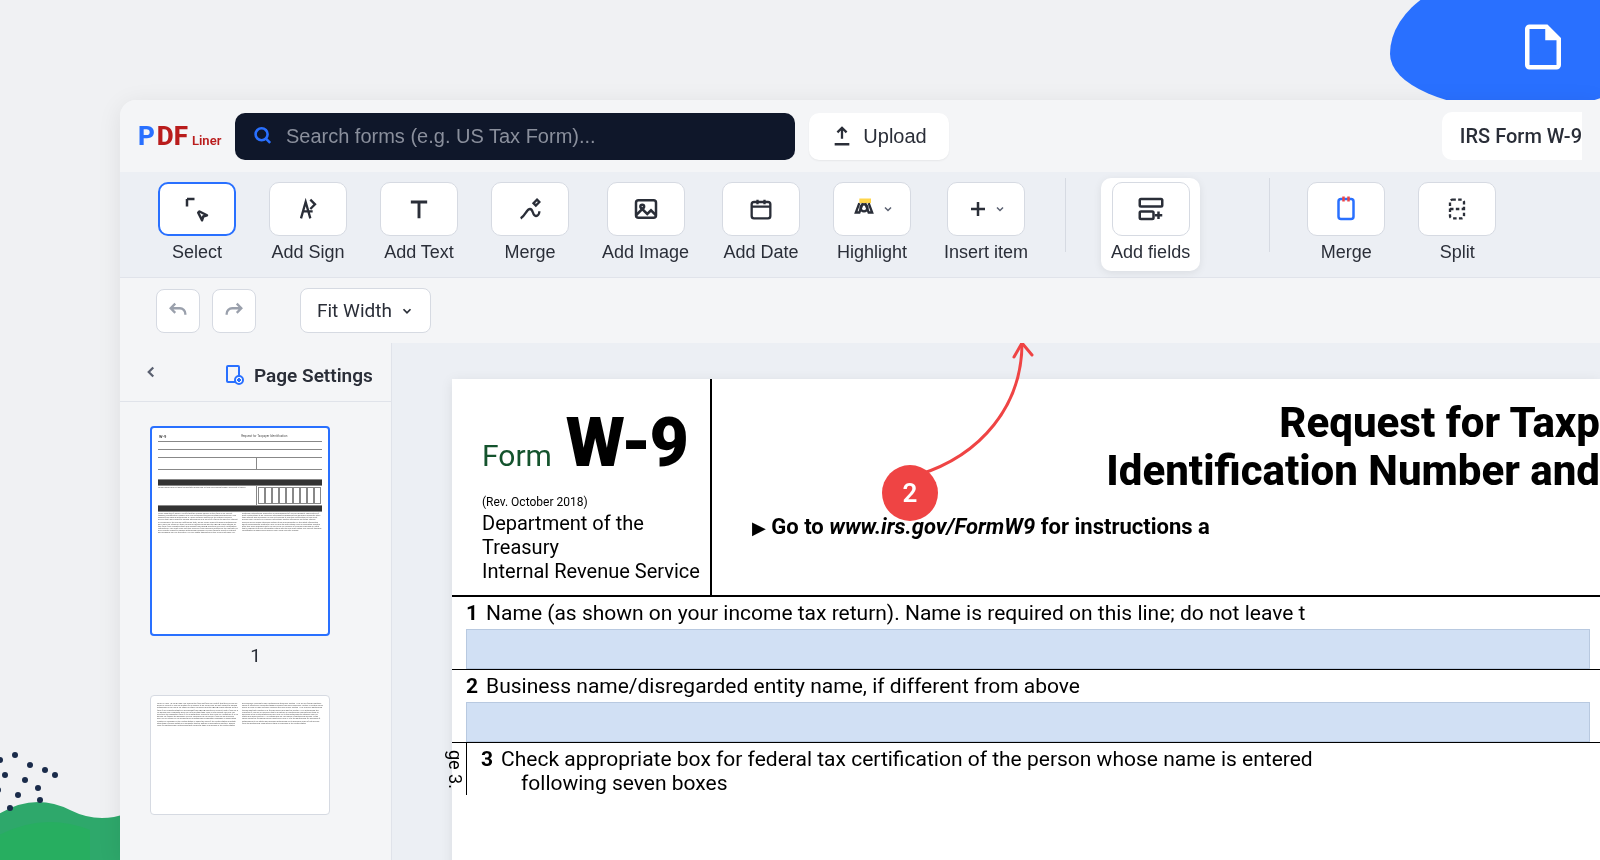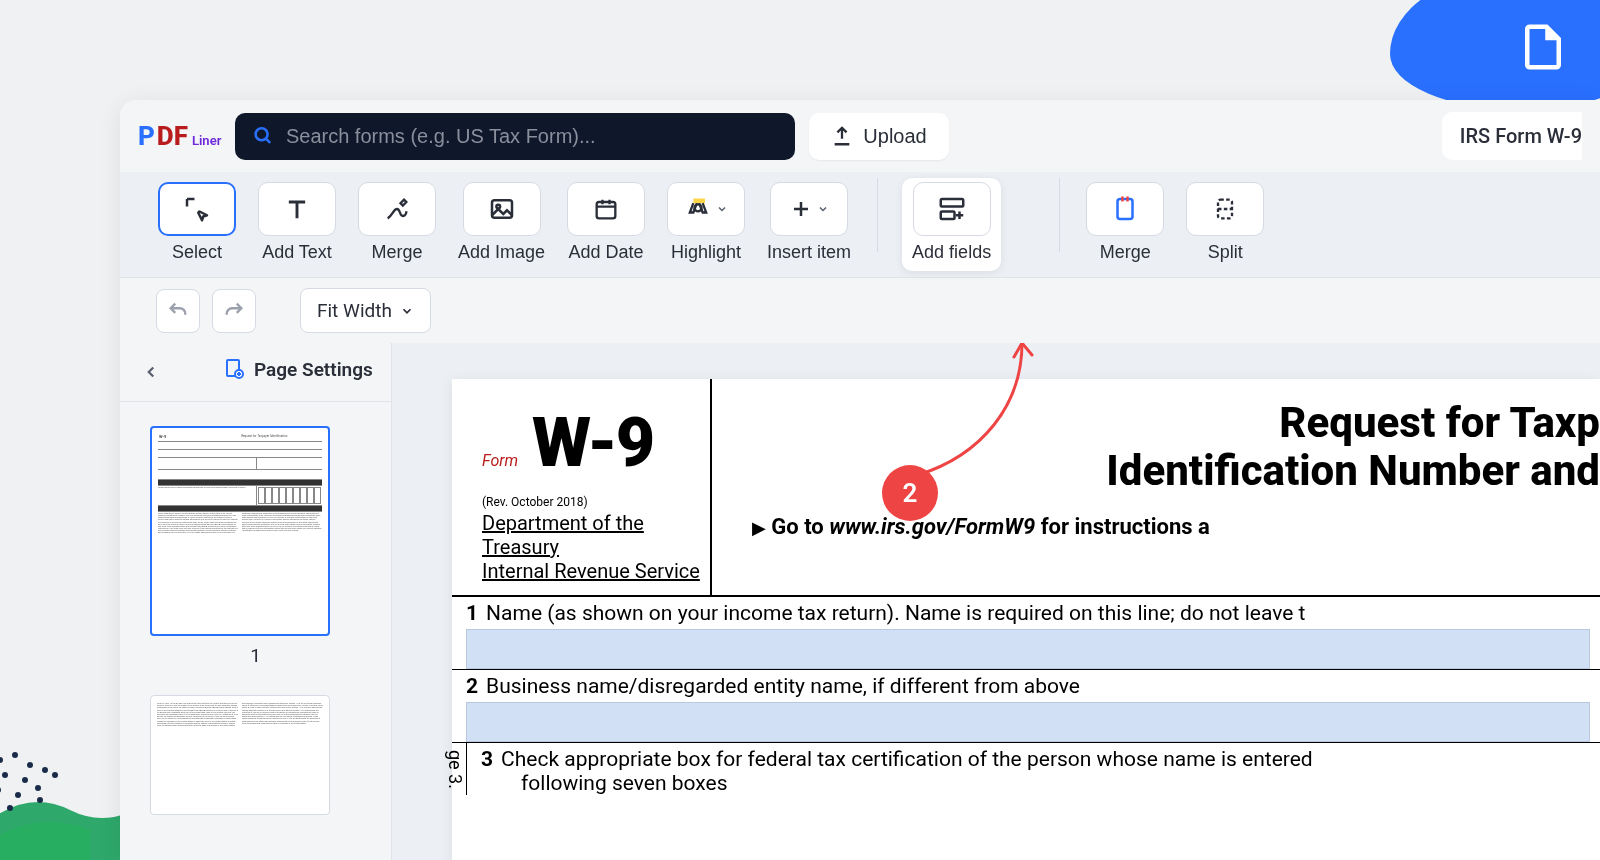--- a/index.html
+++ b/index.html
@@ -45,21 +45,21 @@
 .topbar {
   display: flex;
   align-items: center;
   gap: 14px;
   padding: 12px 18px;
   background: #f4f5f7;
 }
 .logo { display: flex; align-items: baseline; gap: 2px; font-weight: 800; font-size: 26px; }
 .logo .p { color: #2970ff; }
 .logo .df { color: #b91c1c; }
-.logo .liner { font-size: 13px; font-weight: 600; color: #6d28d9; margin-left: 2px; }
+.logo .liner { font-size: 13px; font-weight: 600; color: #b91c1c; margin-left: 2px; }
 .search-box {
   flex: 1;
   max-width: 560px;
   display: flex;
   align-items: center;
   gap: 12px;
   background: #0f172a;
   border-radius: 10px;
   padding: 12px 18px;
 }
@@ -92,21 +92,21 @@
   border-radius: 10px 0 0 10px;
   padding: 12px 0 12px 18px;
   font-size: 20px;
   font-weight: 500;
   color: #2a2e38;
   white-space: nowrap;
 }
 .toolbar {
   display: flex;
   align-items: flex-start;
-  gap: 18px;
+  gap: 29px;
   padding: 6px 18px 6px 36px;
   background: #eceff4;
   border-bottom: 1px solid #e0e3ea;
 }
 .tool-btn {
   display: flex;
   flex-direction: column;
   align-items: center;
   gap: 6px;
   background: transparent;
@@ -164,21 +164,21 @@
 .main-area { display: flex; height: calc(100% - 230px); }
 .sidebar {
   width: 272px;
   background: #f4f5f7;
   border-right: 1px solid #e0e3ea;
   display: flex;
   flex-direction: column;
 }
 .sidebar-head {
   display: flex;
-  align-items: flex-start;
+  align-items: flex-end;
   gap: 16px;
   padding: 14px 16px;
   border-bottom: 1px solid #e0e3ea;
 }
 .sidebar-head .back-ic {
   width: 30px;
   height: 30px;
   display: flex;
   align-items: center;
   justify-content: center;
@@ -232,24 +232,24 @@
   min-height: 600px;
   box-shadow: 0 2px 12px rgba(0,0,0,0.08);
   padding: 0;
 }
 .w9-header { display: flex; border-bottom: 2px solid #000; }
 .w9-left {
   width: 260px;
   padding: 24px 0 12px 30px;
   border-right: 2px solid #000;
 }
-.w9-form-label { font-size: 16px; color: #b91c1c; display: inline-block; vertical-align: baseline; font-style: italic; }
+.w9-form-label { font-size: 30px; color: #14532d; display: inline-block; vertical-align: baseline; }
 .w9-big { font-size: 68px; font-weight: 900; letter-spacing: -2px; display: inline-block; margin-left: 10px; }
 .w9-rev { font-size: 12px; margin-top: 12px; }
-.w9-dept { font-size: 20px; margin-top: 2px; line-height: 1.2; text-decoration: underline; }
+.w9-dept { font-size: 20px; margin-top: 2px; line-height: 1.2; }
 .w9-right { flex: 1; padding: 20px 0 10px 40px; }
 .w9-title { font-size: 42px; font-weight: 800; text-align: right; padding-right: 0; line-height: 1.15; }
 .w9-goto { font-size: 22px; margin-top: 18px; }
 .w9-goto .tri { font-size: 18px; }
 .w9-goto .url { font-style: italic; font-weight: 700; }
 .form-row { border-bottom: 1px solid #000; padding: 0; display: flex; }
 .form-row .side { width: 15px; writing-mode: vertical-rl; text-align: center; font-size: 18px; padding: 6px 0; border-right: 1px solid #000; }
 .form-row .content { flex: 1; padding: 4px 10px 0 14px; font-size: 21px; }
 .form-row .num { font-weight: 700; margin-right: 8px; }
 .form-row .fill { background: #d1e0f4; height: 40px; margin: 4px 0 0 0; border: 1px solid #b8c9e0; }
@@ -329,20 +329,28 @@
     <button class="tool-btn selected">
       <span class="ibox">
           <svg width="30" height="30" viewBox="0 0 24 24" fill="none" stroke="#2a2e38" stroke-width="2">
             <path d="M4 4h6M4 4v6M14 14l6 3-3 1-1 3-3-6z" stroke-linejoin="round"></path>
           </svg>
         </span>
       <span>Select</span>
     </button>
     <button class="tool-btn">
       <span class="ibox">
+          <svg width="28" height="28" viewBox="0 0 24 24" fill="none" stroke="#2a2e38" stroke-width="2">
+            <path d="M6 20l4-14 4 14M8 14h8M14 4l4 4-4 4"></path>
+          </svg>
+        </span>
+      <span>Add Sign</span>
+    </button>
+    <button class="tool-btn">
+      <span class="ibox">
           <svg width="28" height="28" viewBox="0 0 24 24" fill="none" stroke="#2a2e38" stroke-width="2.5">
             <path d="M5 6h14M12 6v14"></path>
           </svg>
         </span>
       <span>Add Text</span>
     </button>
     <button class="tool-btn">
       <span class="ibox">
           <svg width="28" height="28" viewBox="0 0 24 24" fill="none" stroke="#2a2e38" stroke-width="2">
             <path d="M4 20c4-2 5-8 8-8s2 6 5 6 3-4 3-4M18 4l2 2-3 3-2-2z"></path>

